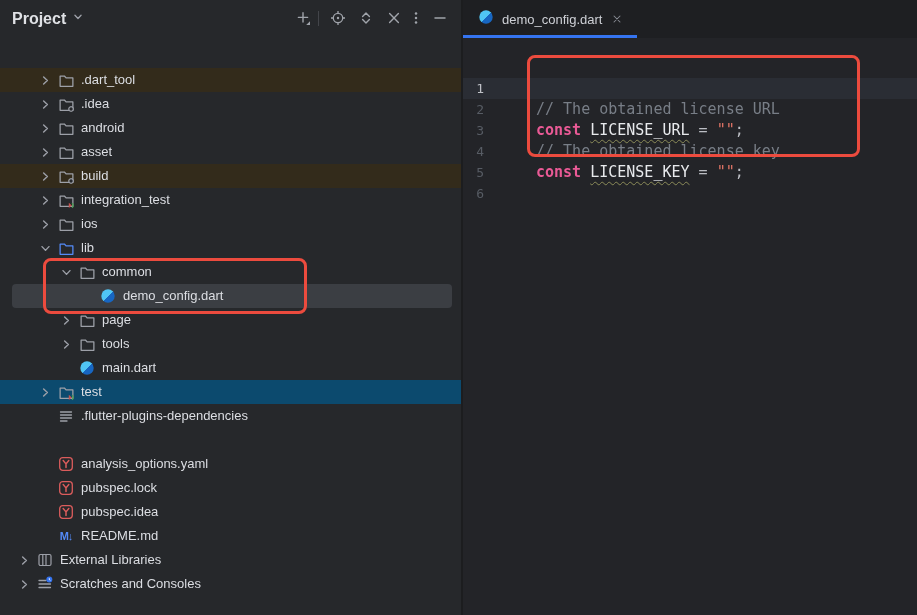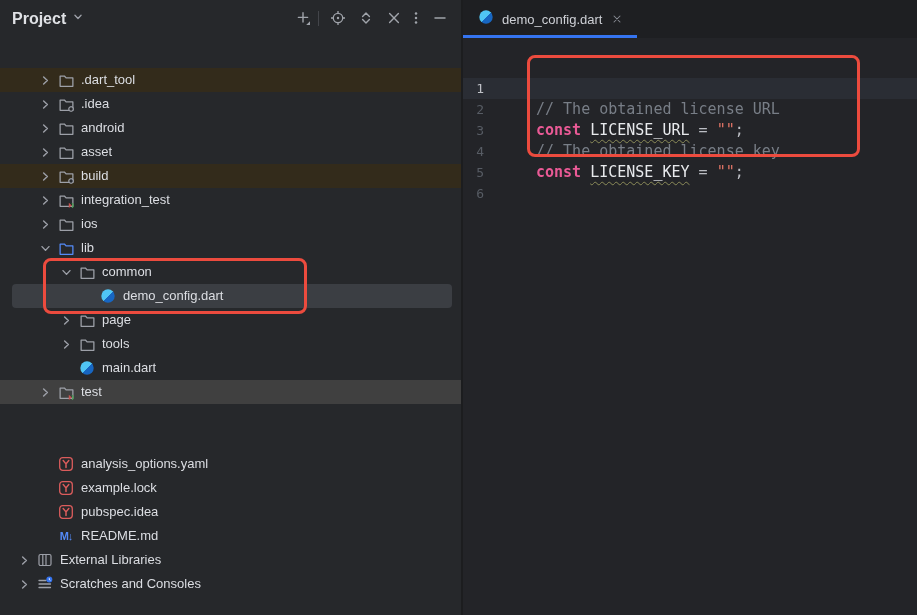--- a/index.html
+++ b/index.html
@@ -14,21 +14,21 @@
   .panel-header { position:absolute; left:0; top:0; width:461px; height:38px; }
   .panel-title-wrap { position:absolute; left:12px; top:10px; display:flex; align-items:center; gap:5px; cursor:default; }
   .panel-title { font-size:16px; font-weight:bold; color:#DFE1E5; }
   .tb-btn { position:absolute; top:10px; width:16px; height:16px; display:flex; align-items:center; justify-content:center; }
   .tb-sep { position:absolute; top:11px; width:1px; height:15px; background:#43454A; }
 
   
   .tree { position:absolute; left:0; top:0; width:461px; height:615px; }
   .row { position:absolute; left:0; width:461px; height:24px; font-size:13px; color:#DCDEE3; }
   .row.bg-excluded { background:#332B1B; }
-  .row.bg-test { background:#404040; }
+  .row.bg-test { background:#0c4a6e; }
   .sel-rect { position:absolute; left:12px; top:0; width:440px; height:24px; background:#3B3E43; border-radius:4px; }
   .chev { position:absolute; top:4px; width:16px; height:16px; display:flex; align-items:center; justify-content:center; }
   .t-icon { position:absolute; top:3px; width:18px; height:18px; display:flex; align-items:center; justify-content:center; }
   .t-label { position:absolute; top:4px; white-space:nowrap; }
   .t-label.bold { font-weight:bold; }
   .t-suffix { position:absolute; top:5px; color:#6F737A; font-size:12px; }
   .redact { position:absolute; top:3px; height:16px; background:#1E1F22; border-radius:3px; filter:blur(1.2px); opacity:.85; }
   .md-glyph { font-size:11px; font-weight:bold; color:#548AF7; letter-spacing:-1px; }
 
   
@@ -300,37 +300,45 @@
           </span>
           <span class="t-icon" style="left:57px">
             <svg width="17" height="17" viewBox="0 0 16 16">
               <path d="M2 13.5 V3.8 H6 L7.6 5.6 H14 V13.5 Z" fill="none" stroke="#9DA0A8" stroke-width="1.2" stroke-linejoin="round"></path>
               <path d="M10.2 10.2 V15 L13 12.6 Z" fill="#C75450"></path>
               <path d="M13.2 10.6 a2.6 2.6 0 0 1 0 4.2" fill="none" stroke="#499C54" stroke-width="1.3"></path>
             </svg>
           </span>
           <span class="t-label" style="left:81px">test</span>
         </div>
+        <div class="row" style="top:404px">
+          <span class="t-icon" style="left:57px">
+            <svg width="16" height="16" viewBox="0 0 16 16">
+              <path d="M2.5 4 H13.5 M2.5 7 H13.5 M2.5 10 H13.5 M2.5 13 H9" stroke="#9DA0A8" stroke-width="1.3" stroke-linecap="round"></path>
+            </svg>
+          </span>
+          <span class="t-label" style="left:81px">.flutter-plugins-dependencies</span>
+        </div>
         <div class="row" style="top:452px">
           <span class="t-icon" style="left:57px">
             <svg width="16" height="16" viewBox="0 0 16 16">
               <rect x="1.7" y="1.7" width="12.6" height="12.6" rx="3" fill="none" stroke="#DB5C5C" stroke-width="1.3"></rect>
               <path d="M5.2 4.6 L8 7.9 L10.8 4.6 M8 7.9 V11.4" fill="none" stroke="#DB5C5C" stroke-width="1.5" stroke-linecap="round"></path>
             </svg>
           </span>
           <span class="t-label" style="left:81px">analysis_options.yaml</span>
         </div>
         <div class="row" style="top:476px">
           <span class="t-icon" style="left:57px">
             <svg width="16" height="16" viewBox="0 0 16 16">
               <rect x="1.7" y="1.7" width="12.6" height="12.6" rx="3" fill="none" stroke="#DB5C5C" stroke-width="1.3"></rect>
               <path d="M5.2 4.6 L8 7.9 L10.8 4.6 M8 7.9 V11.4" fill="none" stroke="#DB5C5C" stroke-width="1.5" stroke-linecap="round"></path>
             </svg>
           </span>
-          <span class="t-label" style="left:81px">example.lock</span>
+          <span class="t-label" style="left:81px">pubspec.lock</span>
         </div>
         <div class="row" style="top:500px">
           <span class="t-icon" style="left:57px">
             <svg width="16" height="16" viewBox="0 0 16 16">
               <rect x="1.7" y="1.7" width="12.6" height="12.6" rx="3" fill="none" stroke="#DB5C5C" stroke-width="1.3"></rect>
               <path d="M5.2 4.6 L8 7.9 L10.8 4.6 M8 7.9 V11.4" fill="none" stroke="#DB5C5C" stroke-width="1.5" stroke-linecap="round"></path>
             </svg>
           </span>
           <span class="t-label" style="left:81px">pubspec.idea</span>
         </div>

